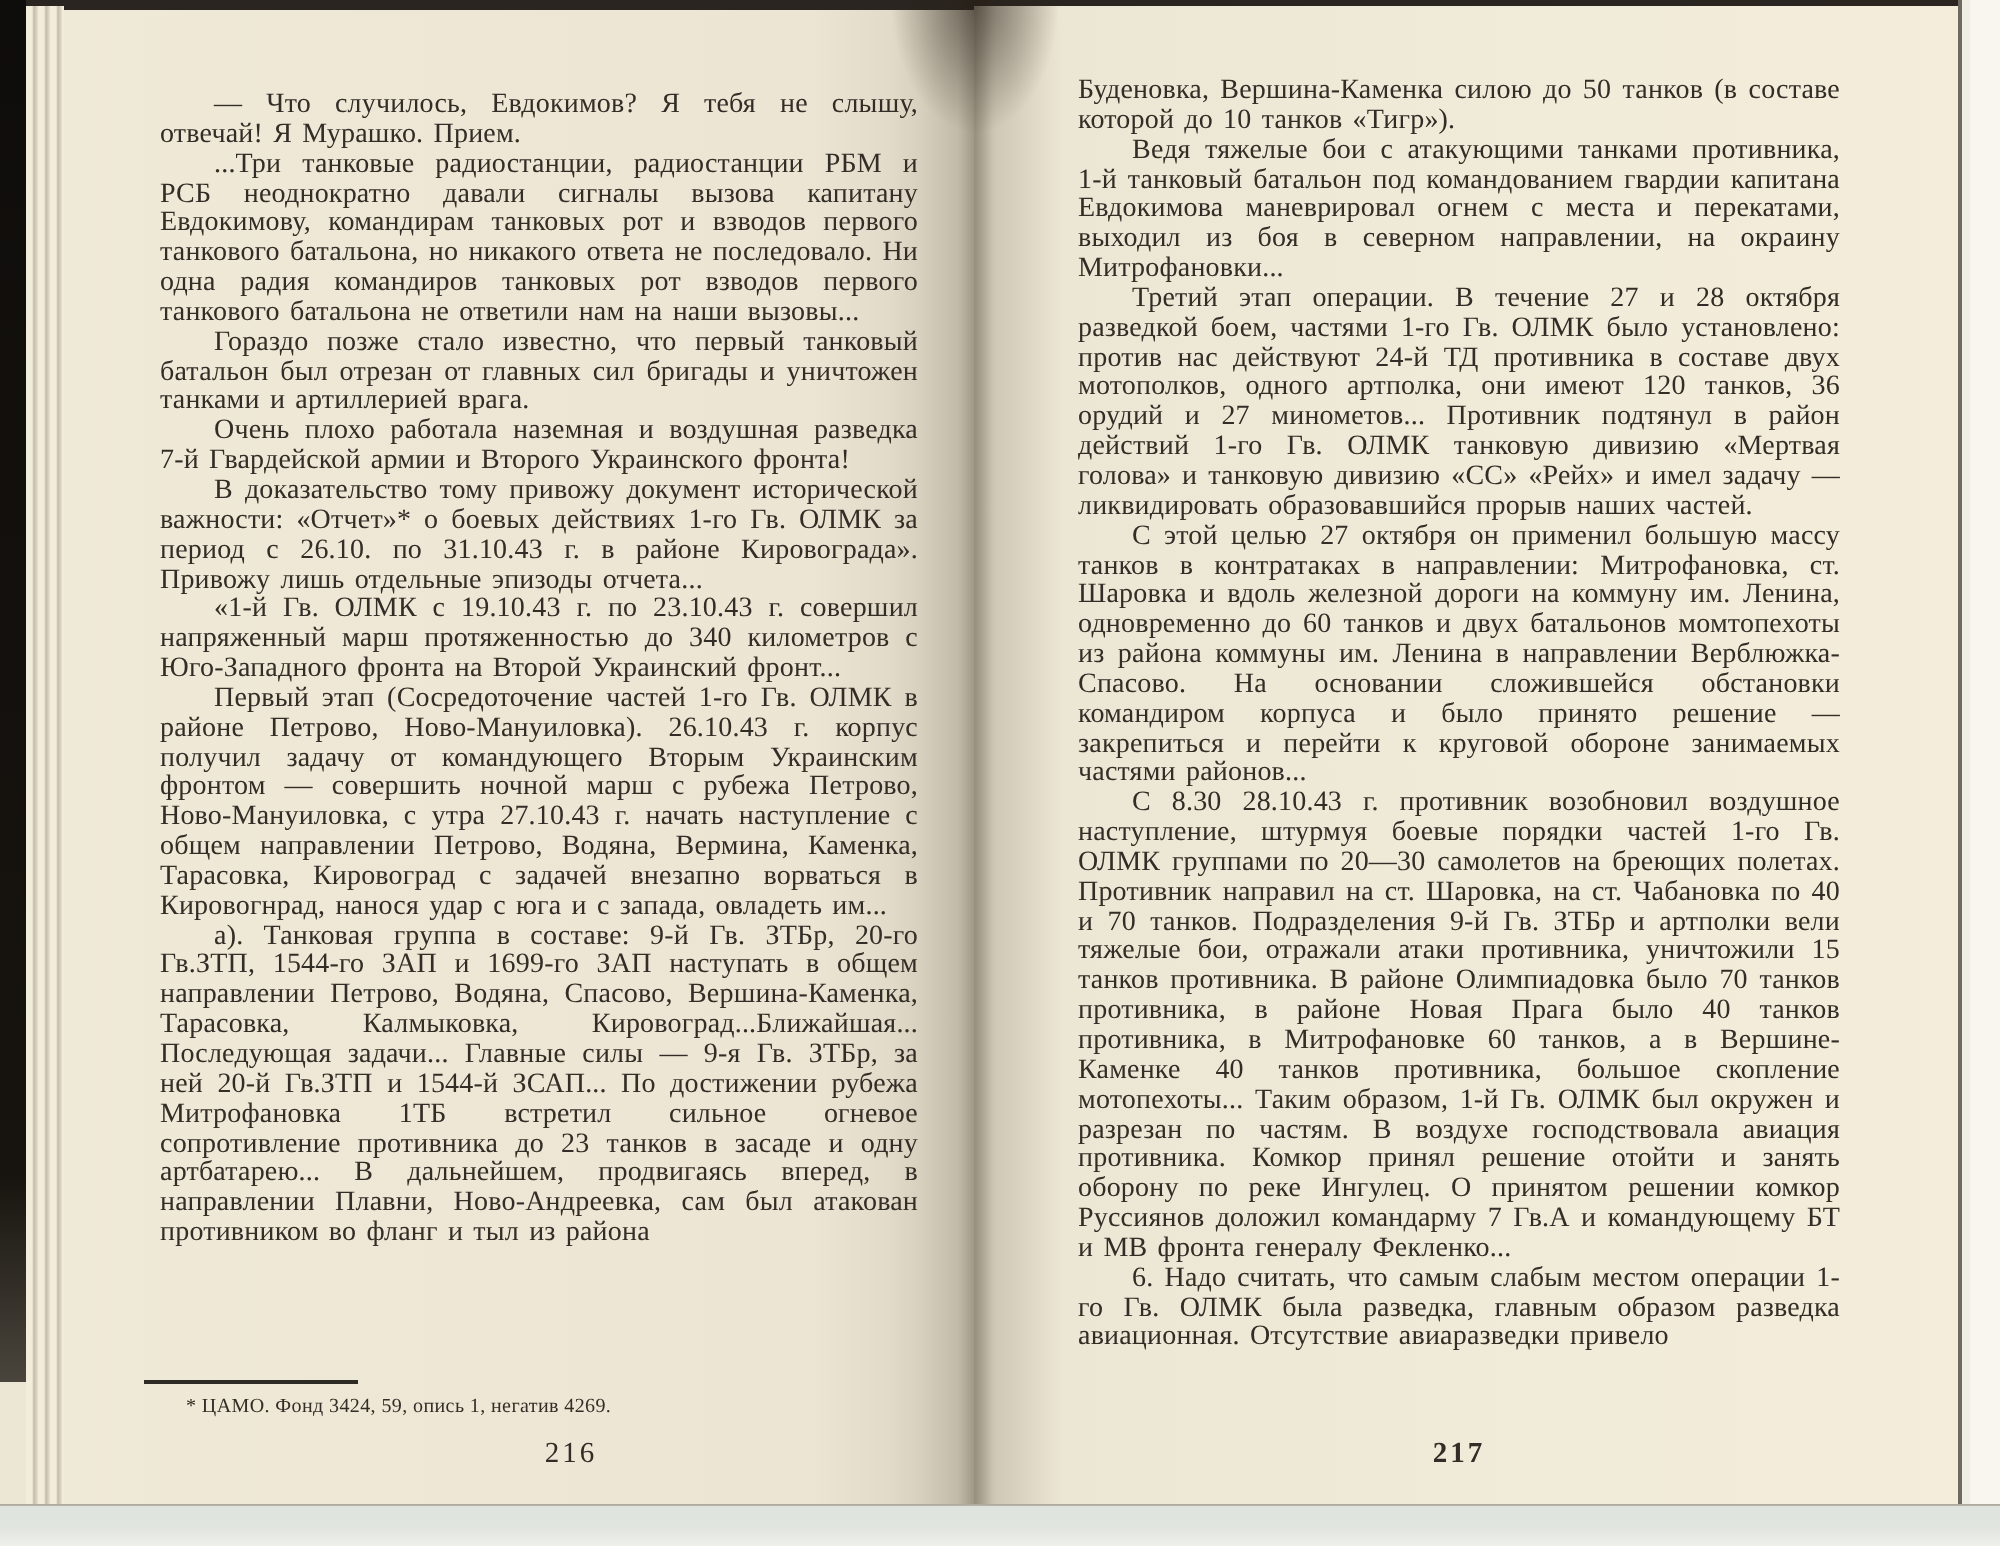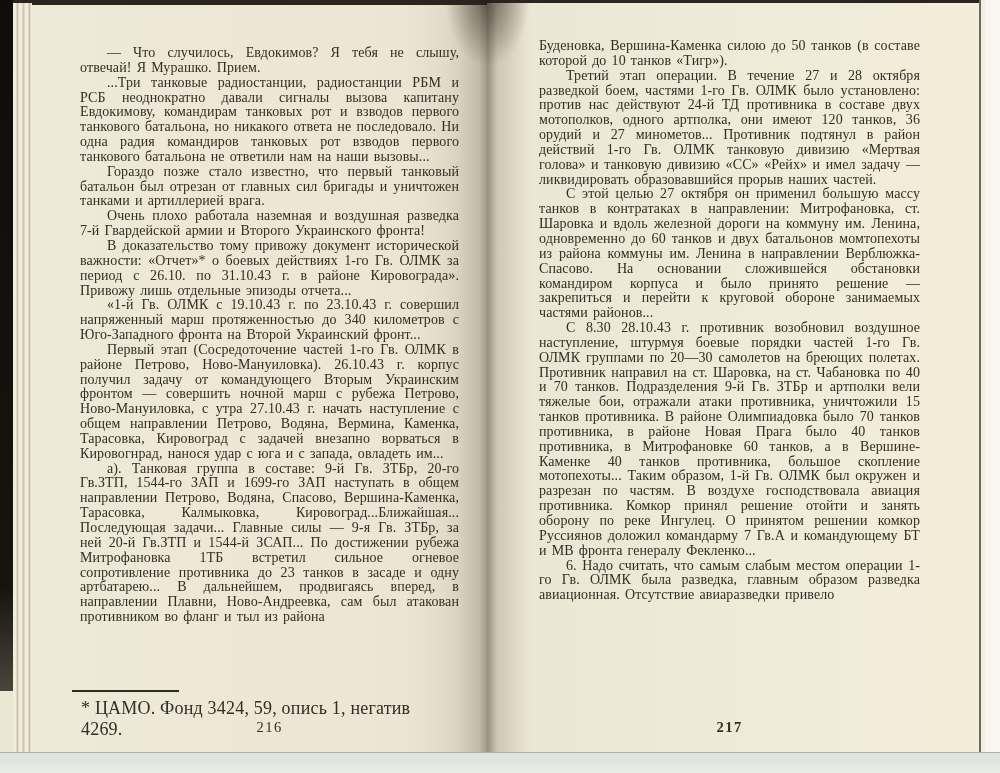--- a/index.html
+++ b/index.html
@@ -32,25 +32,25 @@
 
   .textcol { position:absolute; font-size:14px; line-height:14.85px; color:#322d26;
     text-align:justify; letter-spacing:0.1px; word-spacing:1.5px; }
   .textcol-left  { left:48px; top:41px; width:379px; }
   .textcol-right { left:52px; top:36px; width:381px; }
   .para { margin:0; text-indent:27px; }
   .para.no-indent { text-indent:0; }
 
   .footnote-rule { position:absolute; left:40px; top:685px; width:107px; height:2px;
     background:#2e2a24; }
-  .footnote { position:absolute; left:49px; top:693px; width:340px;
-    font-size:18px; color:#322d26; letter-spacing:0.2px;font-family:Liberation Serif, serif; }
+  .footnote { position:absolute; left:61px; top:693px; width:340px;
+    font-size:10px; color:#322d26; letter-spacing:0.2px;font-family:Liberation Serif, serif; }
   .pagenum { position:absolute; font-size:14.5px; color:#322d26;
     letter-spacing:1.5px; text-align:center; }
-  .pagenum-left  { left:48px; top:714px; width:379px; }
+  .pagenum-left  { left:64px; top:714px; width:379px; }
   .pagenum-right { left:52px; top:716px; width:381px;font-weight:bold; }
 </style>
 </head>
 <body>
 
 <div class="photo">
 
   <div class="edge-top"></div>
   <div class="edge-left-black"></div>
   <div class="edge-left-pages"></div>
@@ -67,20 +67,21 @@
       <p class="para">а). Танковая группа в составе: 9-й Гв. ЗТБр, 20-го Гв.ЗТП, 1544-го ЗАП и 1699-го ЗАП наступать в общем направлении Петрово, Водяна, Спасово, Вершина-Каменка, Тарасовка, Калмыковка, Кировоград...Ближайшая... Последующая задачи... Главные силы — 9-я Гв. ЗТБр, за ней 20-й Гв.ЗТП и 1544-й ЗСАП... По достижении рубежа Митрофановка 1ТБ встретил сильное огневое сопротивление противника до 23 танков в засаде и одну артбатарею... В дальнейшем, продвигаясь вперед, в направлении Плавни, Ново-Андреевка, сам был атакован противником во фланг и тыл из района</p>
     </div>
     <div class="footnote-rule"></div>
     <div class="footnote">* ЦАМО. Фонд 3424, 59, опись 1, негатив 4269.</div>
     <div class="pagenum pagenum-left">216</div>
   </div>
 
   <div class="page page-right">
     <div class="textcol textcol-right">
       <p class="para no-indent">Буденовка, Вершина-Каменка силою до 50 танков (в составе которой до 10 танков «Тигр»).</p>
+      <p class="para">Ведя тяжелые бои с атакующими танками противника, 1-й танковый батальон под командованием гвардии капитана Евдокимова маневрировал огнем с места и перекатами, выходил из боя в северном направлении, на окраину Митрофановки...</p>
       <p class="para">Третий этап операции. В течение 27 и 28 октября разведкой боем, частями 1-го Гв. ОЛМК было установлено: против нас действуют 24-й ТД противника в составе двух мотополков, одного артполка, они имеют 120 танков, 36 орудий и 27 минометов... Противник подтянул в район действий 1-го Гв. ОЛМК танковую дивизию «Мертвая голова» и танковую дивизию «СС» «Рейх» и имел задачу — ликвидировать образовавшийся прорыв наших частей.</p>
       <p class="para">С этой целью 27 октября он применил большую массу танков в контратаках в направлении: Митрофановка, ст. Шаровка и вдоль железной дороги на коммуну им. Ленина, одновременно до 60 танков и двух батальонов момтопехоты из района коммуны им. Ленина в направлении Верблюжка-Спасово. На основании сложившейся обстановки командиром корпуса и было принято решение — закрепиться и перейти к круговой обороне занимаемых частями районов...</p>
       <p class="para">С 8.30 28.10.43 г. противник возобновил воздушное наступление, штурмуя боевые порядки частей 1-го Гв. ОЛМК группами по 20—30 самолетов на бреющих полетах. Противник направил на ст. Шаровка, на ст. Чабановка по 40 и 70 танков. Подразделения 9-й Гв. ЗТБр и артполки вели тяжелые бои, отражали атаки противника, уничтожили 15 танков противника. В районе Олимпиадовка было 70 танков противника, в районе Новая Прага было 40 танков противника, в Митрофановке 60 танков, а в Вершине-Каменке 40 танков противника, большое скопление мотопехоты... Таким образом, 1-й Гв. ОЛМК был окружен и разрезан по частям. В воздухе господствовала авиация противника. Комкор принял решение отойти и занять оборону по реке Ингулец. О принятом решении комкор Руссиянов доложил командарму 7 Гв.А и командующему БТ и МВ фронта генералу Фекленко...</p>
       <p class="para">6. Надо считать, что самым слабым местом операции 1-го Гв. ОЛМК была разведка, главным образом разведка авиационная. Отсутствие авиаразведки привело</p>
     </div>
     <div class="pagenum pagenum-right">217</div>
   </div>
 
   <div class="gutter-shadow"></div>
   <div class="edge-right"></div>

